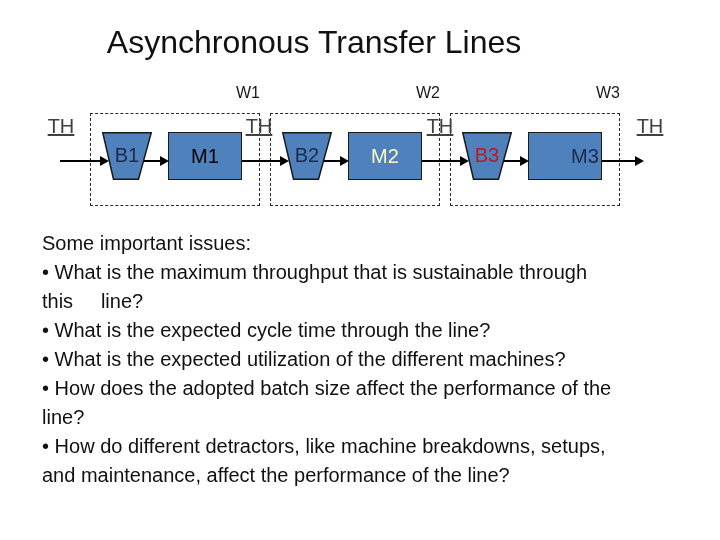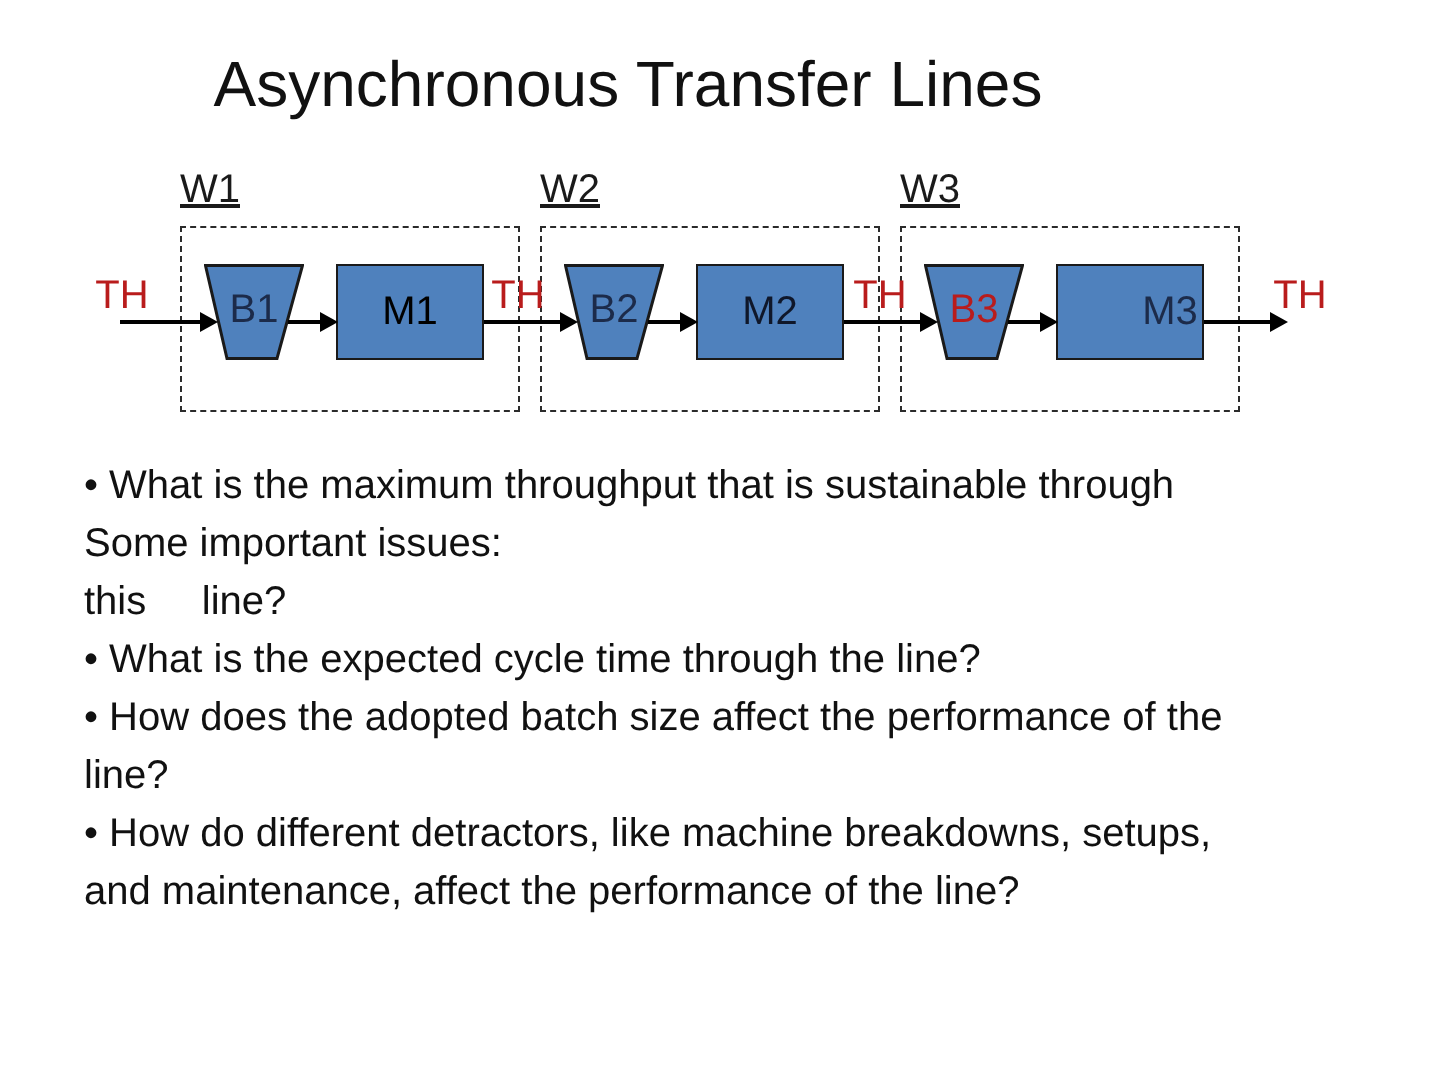--- a/index.html
+++ b/index.html
@@ -26,24 +26,23 @@
     letter-spacing: 0px;
   }
 
   
   .diagram { position: absolute; left: 0; top: 0; width: 720px; height: 220px; }
 
   .wlabel {
     position: absolute;
     top: 84px;
     width: 170px;
-    text-align: left;
-    font-size: 20px;
+    text-align: right;
+    font-size: 16px;
     color: #1a1a1a;
-    text-decoration: underline;
   }
   .wl0 { left: 90px; }
   .wl1 { left: 270px; }
   .wl2 { left: 450px; }
 
   .station-box {
     position: absolute;
     top: 113px;
     width: 168px;
     height: 91px;
@@ -108,25 +107,26 @@
   .ar0 { left: 60px;  width: 40px; }
   .ar1 { left: 144px; width: 16px; }
   .ar2 { left: 242px; width: 38px; }
   .ar3 { left: 324px; width: 16px; }
   .ar4 { left: 422px; width: 38px; }
   .ar5 { left: 504px; width: 16px; }
   .ar6 { left: 602px; width: 33px; }
 
   .th {
     position: absolute;
-    top: 137px;
+    top: 115px;
     width: 50px;
     text-align: center;
     font-size: 20px;
-    color: #b91c1c;
+    color: #404040;
+    text-decoration: underline;
   }
   .th0 { left: 36px; }
   .th1 { left: 234px; }
   .th2 { left: 415px; }
   .th3 { left: 625px; }
 
   
   .body-text {
     position: absolute;
     left: 42px;
@@ -177,21 +177,21 @@
       </svg>
       <span class="buf-label-wrap">
           <span class="shape-label" style="color: #b91c1c;">B3</span>
         </span>
     </div>
 
     <div class="machine mc0" style="background: rgb(79, 129, 189); border-color: rgb(26, 26, 26);">
       <span class="shape-label" style="color: #000000;">M1</span>
     </div>
     <div class="machine mc1" style="background: rgb(79, 129, 189); border-color: rgb(26, 26, 26);">
-      <span class="shape-label" style="color: #0f172a; text-align: center;">M2</span>
+      <span class="shape-label" style="color: #fef9c3; text-align: center;">M2</span>
     </div>
     <div class="machine mc2" style="background: rgb(79, 129, 189); border-color: rgb(26, 26, 26);">
       <span class="shape-label" style="color: rgb(28, 43, 74);">M3</span>
     </div>
 
     <div class="arrow ar0" style="background: rgb(0, 0, 0);"></div>
     <div class="arrow ar1" style="background: rgb(0, 0, 0);"></div>
     <div class="arrow ar2" style="background: rgb(0, 0, 0);"></div>
     <div class="arrow ar3" style="background: rgb(0, 0, 0);"></div>
     <div class="arrow ar4" style="background: rgb(0, 0, 0);"></div>
@@ -199,23 +199,24 @@
     <div class="arrow ar6" style="background: rgb(0, 0, 0);"></div>
 
     <div class="th th0">TH</div>
     <div class="th th1">TH</div>
     <div class="th th2">TH</div>
     <div class="th th3">TH</div>
 
   </div>
 
   <div class="body-text">
+    <div class="body-line">Some important issues:</div>
     <div class="body-line">• What is the maximum throughput that is sustainable through</div>
-    <div class="body-line">Some important issues:</div>
     <div class="body-line">this     line?</div>
     <div class="body-line">• What is the expected cycle time through the line?</div>
+    <div class="body-line">• What is the expected utilization of the different machines?</div>
     <div class="body-line">• How does the adopted batch size affect the performance of the</div>
     <div class="body-line">line?</div>
     <div class="body-line">• How do different detractors, like machine breakdowns, setups,</div>
     <div class="body-line">and maintenance, affect the performance of the line?</div>
   </div>
 
 </div>
 
 </body></html>

